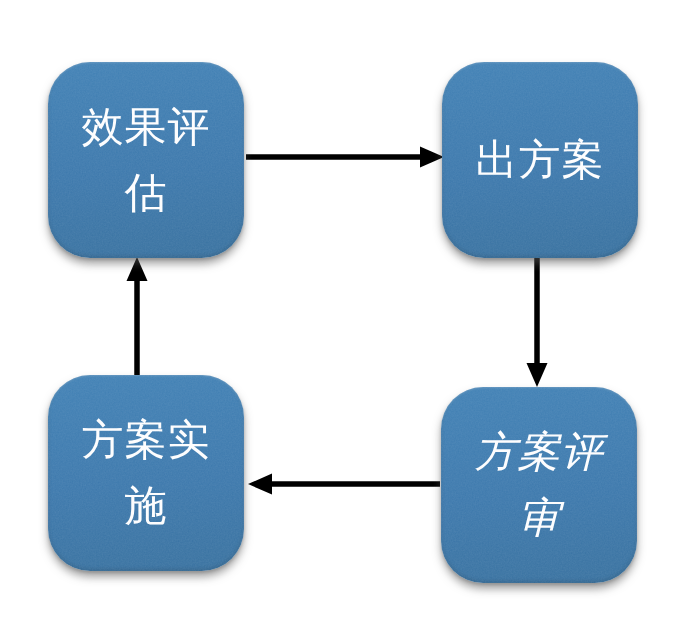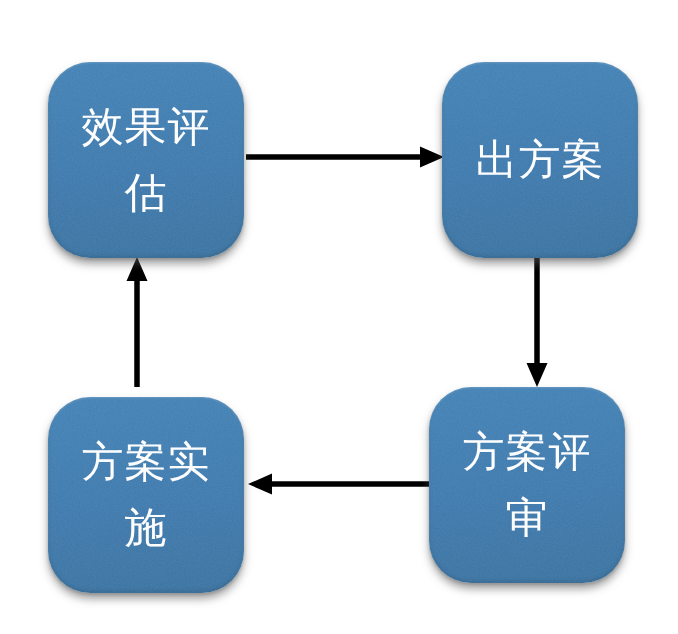--- a/index.html
+++ b/index.html
@@ -43,22 +43,22 @@
     width: 146px;
     text-align: center;
     color: #fdfdfe;
     font-size: 42px;
     font-weight: 300;
     line-height: 1.58;
     letter-spacing: 1px;
   }
   .node-tl { left: 48px;  top: 62px;  }
   .node-tr { left: 442px; top: 62px; justify-content: center;  }
-  .node-bl { left: 48px;  top: 397px; font-family: Liberation Serif, serif; }
-  .node-br { left: 429px; top: 387px; }
+  .node-bl { left: 48px;  top: 375px; font-family: Liberation Serif, serif; }
+  .node-br { left: 441px; top: 387px; font-style: italic; }
 </style>
 </head>
 <body>
 
 <svg width="0" height="0" style="position:absolute" aria-hidden="true">
   <defs>
     <filter id="paperNoise" x="0%" y="0%" width="100%" height="100%">
       <feTurbulence type="fractalNoise" baseFrequency="0.7" numOctaves="3" stitchTiles="stitch"></feTurbulence>
       <feColorMatrix type="matrix" values="0 0 0 0 0.85  0 0 0 0 0.90  0 0 0 0 0.95  0 0 0 0.10 0"></feColorMatrix>
     </filter>

